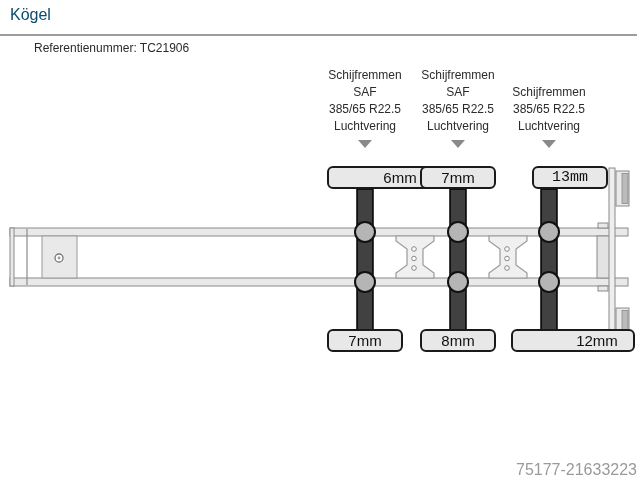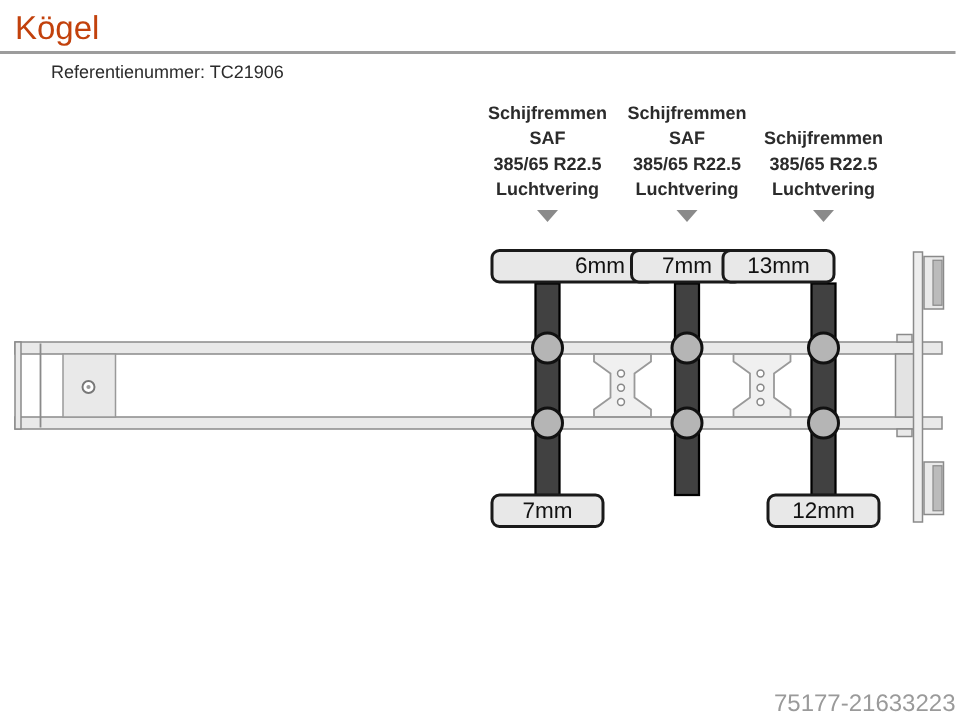--- a/index.html
+++ b/index.html
@@ -10,43 +10,43 @@
     background: #ffffff;
     font-family: "Liberation Sans", sans-serif;
     color: #2b2b2b;
     overflow: hidden;
   }
   .abs { position: absolute; }
 
   
   #page-title {
     left: 10px; top: 6px;
-    font-size: 22px;
-    color: #c2410c;
+    font-size: 16px;
+    color: #0c4a6e;
   }
   #title-rule {
     left: 0; top: 34px;
     width: 637px; height: 2px;
     background: #9c9c9c;
   }
   #reference-number {
     left: 10px; top: 41px;
     font-size: 12px;
     margin-left: 24px;
   }
 
   
   .axle-col {
     width: 92px;
     text-align: center;
     font-size: 12px;
     line-height: 17px;
     color: #2b2b2b;
   }
-  .axle-col span { display: block; white-space: nowrap; font-weight: bold; }
+  .axle-col span { display: block; white-space: nowrap; }
   .down-arrow {
     display: block;
     width: 0; height: 0;
     margin: 5px auto 0 auto;
     border-left: 7px solid transparent;
     border-right: 7px solid transparent;
     border-top: 8px solid #8a8a8a;
   }
 
   
@@ -160,20 +160,21 @@
 
   <div class="abs axle-col" style="left:503px; top:84px;">
     <span>Schijfremmen</span>
     <span>385/65 R22.5</span>
     <span>Luchtvering</span>
     <span class="down-arrow"></span>
   </div>
 
   <div class="abs mm-box" style="left:327px; top:166px;padding-left:35px;">6mm</div>
   <div class="abs mm-box" style="left:420px; top:166px;">7mm</div>
-  <div class="abs mm-box" style="left:481px; top:166px;">13mm</div>
+  <div class="abs mm-box" style="left:532px; top:166px;font-family:Liberation Mono, monospace;">13mm</div>
 
   <div class="abs mm-box" style="left:327px; top:329px;">7mm</div>
-  <div class="abs mm-box" style="left:511px; top:329px;">12mm</div>
+  <div class="abs mm-box" style="left:420px; top:329px;">8mm</div>
+  <div class="abs mm-box" style="left:511px; top:329px;padding-left:48px;">12mm</div>
 
   <div id="footer-id" class="abs">75177-21633223</div>
 
 </div>
 
 </body></html>

